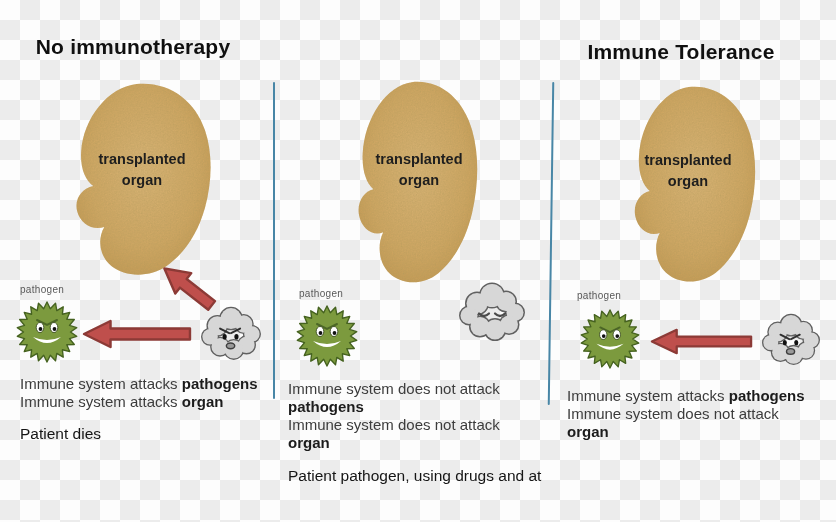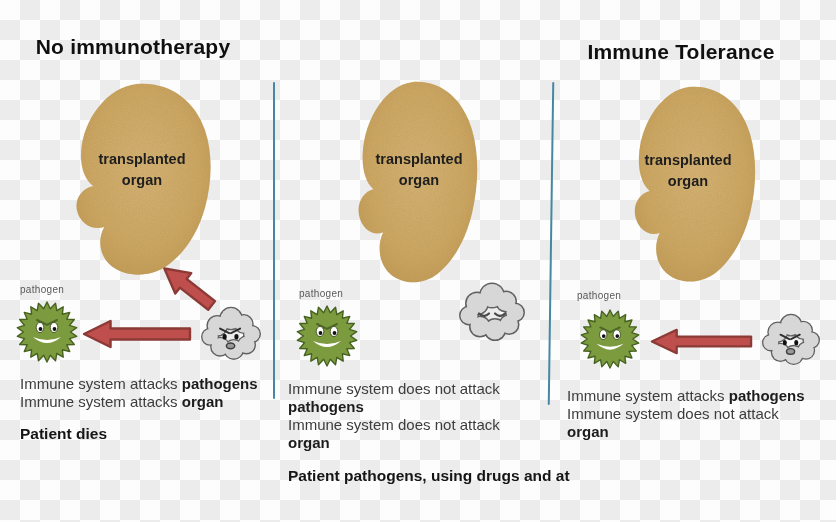--- a/index.html
+++ b/index.html
@@ -39,21 +39,21 @@
   #cl3{left:762px;top:313px;width:58px;height:54px;}
   .arrow{position:absolute;}
   #ar1h{left:82px;top:319px;width:110px;height:30px;}
   #ar1d{left:156px;top:272px;width:64px;height:30px;transform:rotate(38deg);}
   #ar3h{left:650px;top:328px;width:103px;height:27px;}
   .stmts{position:absolute;font-size:15px;line-height:18px;color:#3c3c3c;white-space:nowrap;}
   .stmts b{color:#1c1c1c;}
   #st1{left:20px;top:375px;}
   #st2{left:288px;top:380px;}
   #st3{left:567px;top:387px;}
-  .outcome{position:absolute;font-weight:bold;font-size:15.5px;line-height:19.5px;
+  .outcome{position:absolute;font-weight:normal;font-size:15.5px;line-height:19.5px;
            color:#151515;white-space:nowrap;}
   #oc1{left:20px;top:424px;}
   #oc2{left:288px;top:466px;}
   #oc3{left:567px;top:454px;}
   .defs-hidden{position:absolute;width:0;height:0;overflow:hidden;}
 </style>
 </head>
 <body>
 
 <svg class="defs-hidden" aria-hidden="true">
@@ -202,16 +202,16 @@
   <div class="stmts" id="st3">
     <div><span>Immune system attacks </span><b>pathogens</b></div>
     <div><span>Immune system does not attack</span><b></b></div>
     <div><span></span><b>organ</b></div>
   </div>
 
   <div class="outcome" id="oc1">
     <div>Patient dies</div>
   </div>
   <div class="outcome" id="oc2">
-    <div>Patient pathogens, using drugs and at</div>
+    <div>Patient pathogen, using drugs and at</div>
   </div>
 
 </div>
 
 </body></html>

